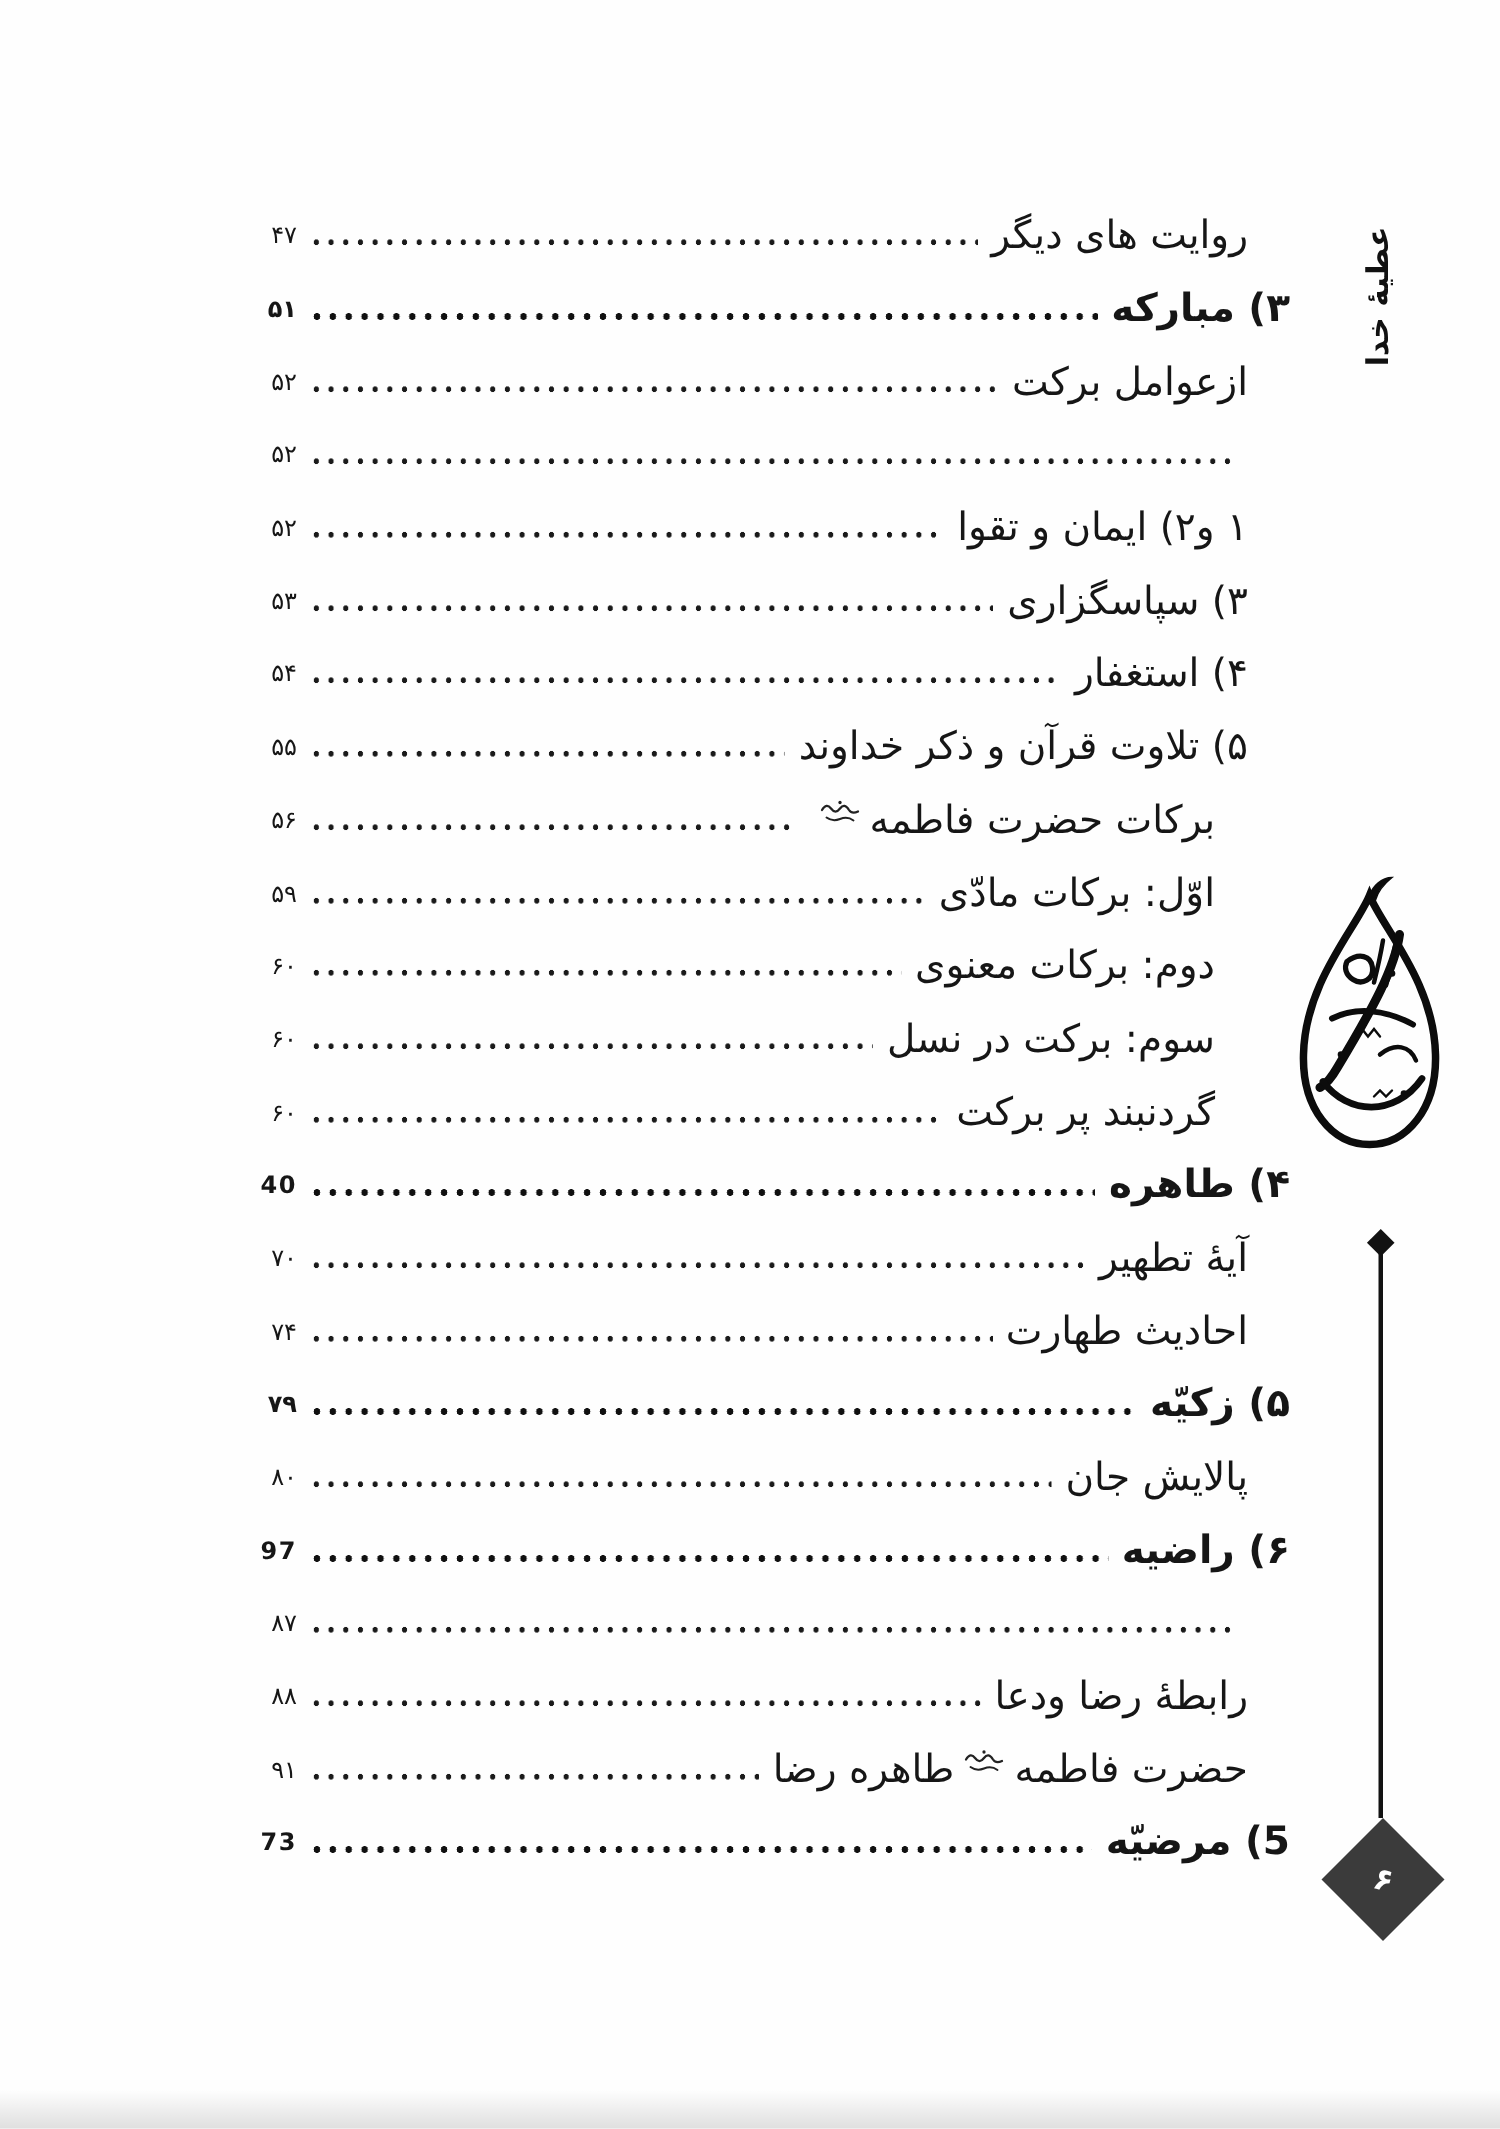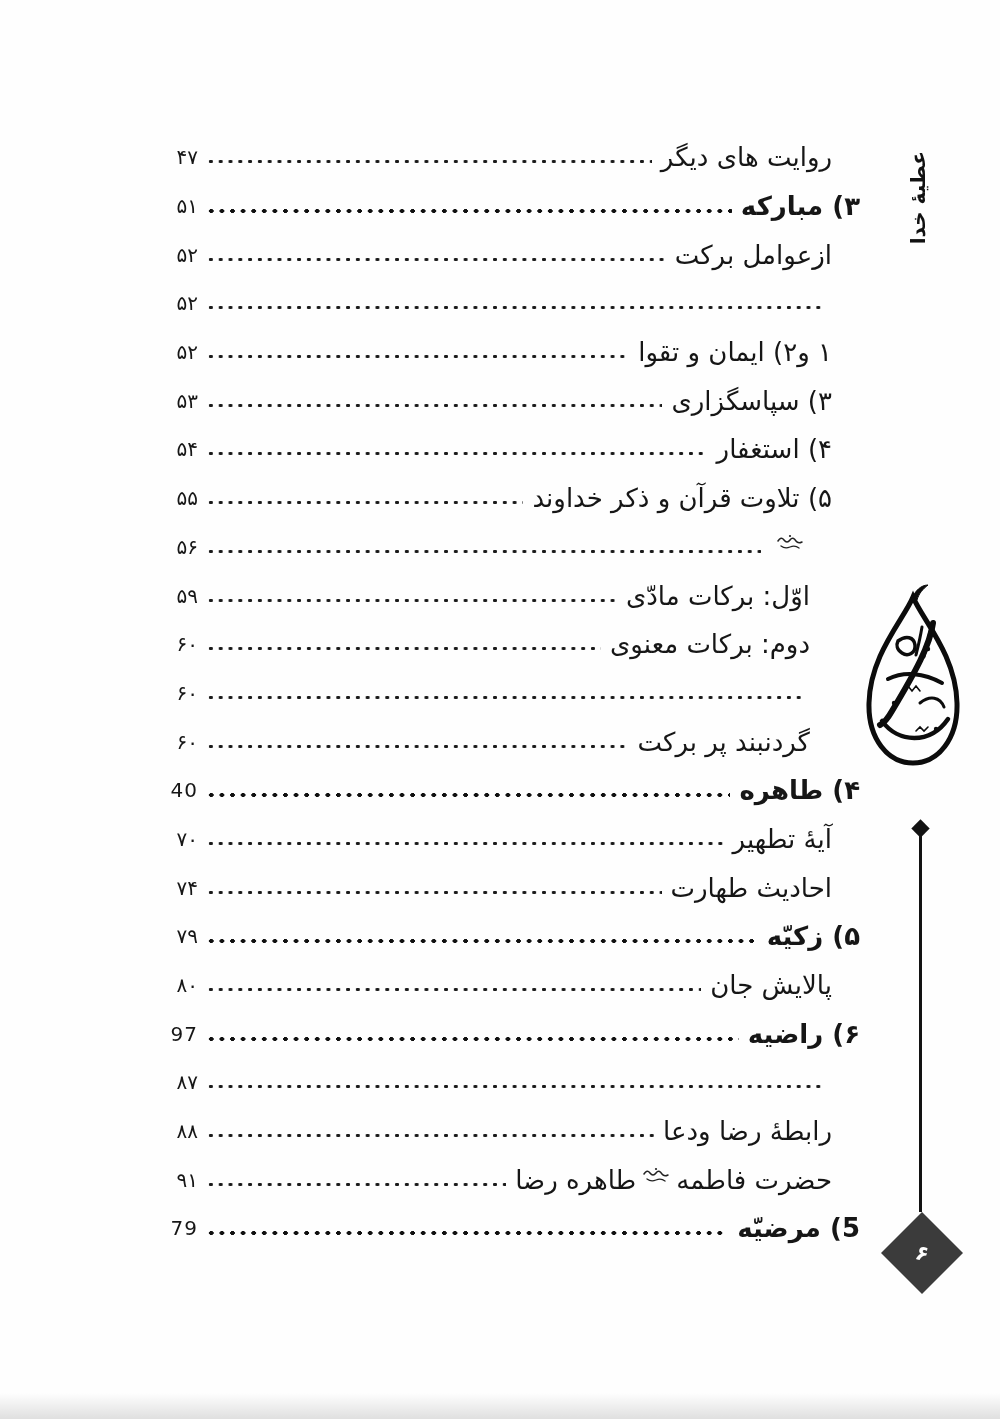--- a/index.html
+++ b/index.html
@@ -23,30 +23,30 @@
     position:absolute;top:133px;left:158px;right:140px;
     direction:rtl;
   }
   .row{
     display:flex;align-items:center;
     height:48.7px;
     font-size:26px;line-height:1;
     white-space:nowrap;
   }
   .row .t{white-space:nowrap;}
-  .row .num{font-size:20px;min-width:40px;letter-spacing:1px;}
+  .row .num{font-size:16px;min-width:40px;letter-spacing:1px;}
   .leader{
     flex:1 1 auto;height:30px;margin:0 9px 0 8px;align-self:center;
     background-image:radial-gradient(circle,#1a1a1a 1.7px,transparent 2px);
     background-size:9.8px 5px;
     background-repeat:repeat-x;
     background-position:0 calc(100% - 8px);
   }
   .chapter{font-weight:700;}
-  .chapter .num{font-weight:400;}
+  .chapter .num{font-weight:700;}
   .chapter .leader{
     background-image:radial-gradient(circle,#101010 2.1px,transparent 2.4px);
     background-size:10.6px 6px;
     background-position:0 calc(100% - 7px);
   }
   .sub1{padding-right:28px;}
   .sub2{padding-right:50px;}
   .honorific{display:inline-block;margin:0 5px;transform:translateY(-4px);}
 
   
@@ -146,20 +146,21 @@
       <span class="num">۵۴</span>
     </div>
 
     <div class="row sub1">
       <span class="t">۵) تلاوت قرآن و ذکر خداوند</span>
       <span class="leader"></span>
       <span class="num">۵۵</span>
     </div>
 
     <div class="row sub2">
+      <span class="t">برکات حضرت فاطمه</span>
       <span class="honorific">
         <svg width="30" height="20" viewBox="0 0 30 20" xmlns="http://www.w3.org/2000/svg">
           <g fill="none" stroke="#222" stroke-linecap="round">
             <path d="M3 9 q3 -5 6 -1 q3 4 6 0 q3 -4 6 1 q2 3 6 1" stroke-width="1.5"></path>
             <path d="M6 14 q4 3 9 1 q5 -2 9 1" stroke-width="1.3"></path>
             <circle cx="15" cy="4" r="1.1" fill="#222" stroke="none"></circle>
           </g>
         </svg>
       </span>
       <span class="leader"></span>
@@ -172,20 +173,21 @@
       <span class="num">۵۹</span>
     </div>
 
     <div class="row sub2">
       <span class="t">دوم: برکات معنوی</span>
       <span class="leader"></span>
       <span class="num">۶۰</span>
     </div>
 
     <div class="row sub2">
+      <span class="t">سوم: برکت در نسل</span>
       <span class="leader"></span>
       <span class="num">۶۰</span>
     </div>
 
     <div class="row sub2">
       <span class="t">گردنبند پر برکت</span>
       <span class="leader"></span>
       <span class="num">۶۰</span>
     </div>
 
@@ -248,17 +250,17 @@
         </svg>
       </span>
       <span class="t">طاهره رضا</span>
       <span class="leader"></span>
       <span class="num">۹۱</span>
     </div>
 
     <div class="row chapter">
       <span class="t">5) مرضیّه</span>
       <span class="leader"></span>
-      <span class="num">79</span>
+      <span class="num">73</span>
     </div>
 
   </div>
 </div>
 
 </body></html>

